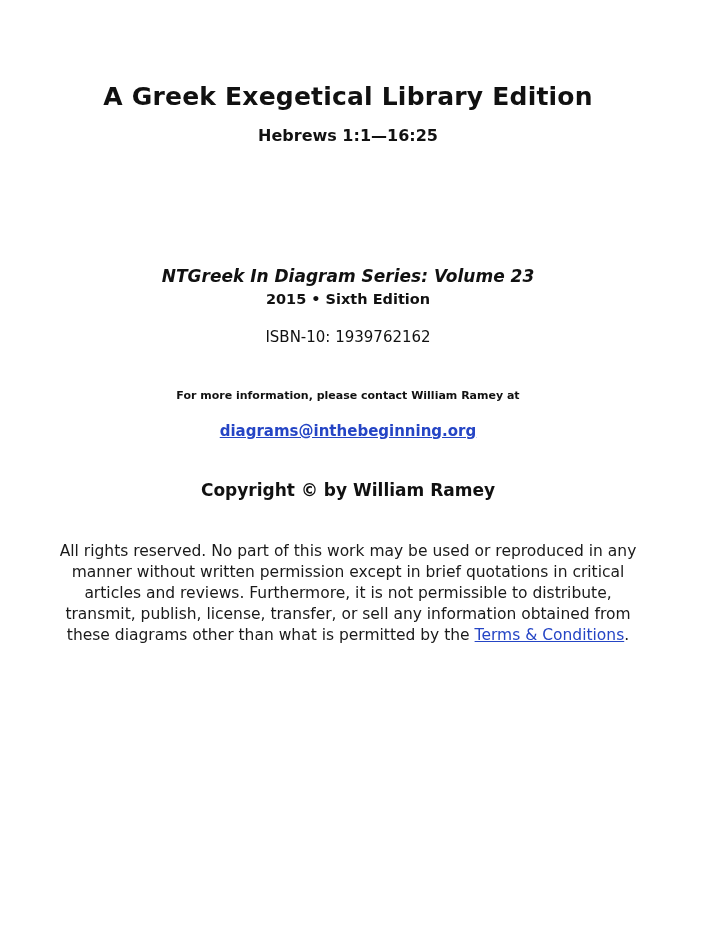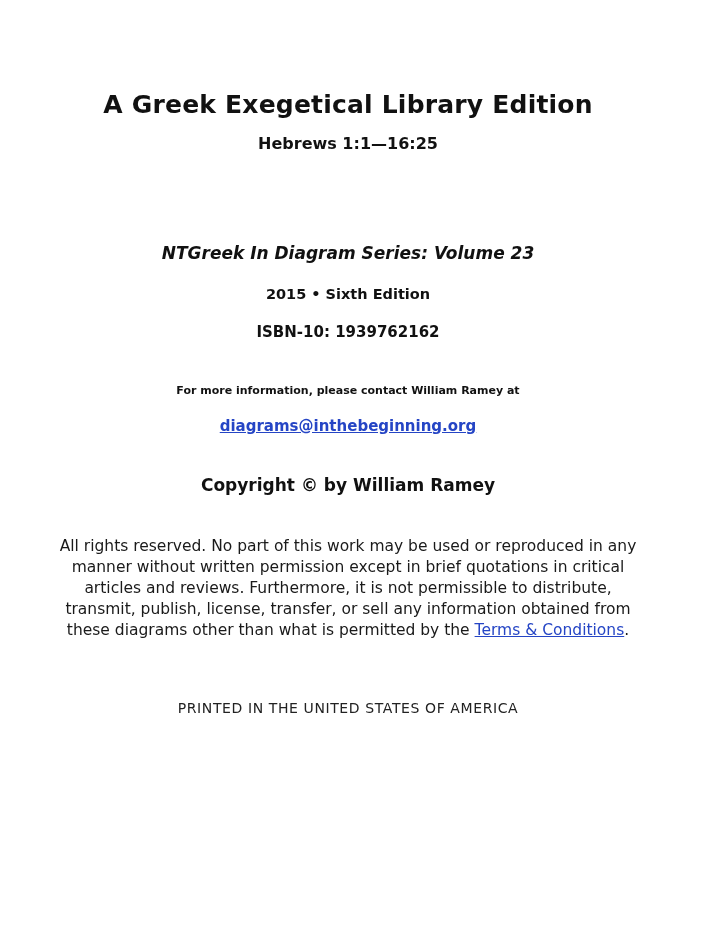--- a/index.html
+++ b/index.html
@@ -9,57 +9,57 @@
     height: 934px;
     background: #ffffff;
     box-sizing: border-box;
     padding-right: 22px; 
     text-align: center;
     font-family: "DejaVu Sans", "Liberation Sans", sans-serif;
     color: #111111;
     overflow: hidden;
   }
   .book-title {
-    margin: 8px;
+    margin: 0;
     padding-top: 82px;
     font-size: 25px;
     font-weight: 700;
     line-height: 1.2;
     letter-spacing: 0.2px;
   }
   .book-subtitle {
     margin-top: 48px;
     font-size: 21px;
     font-weight: 700;
     font-style: italic;
     line-height: 1.2;
   }
   .scripture-reference {
     margin-top: 14px;
     font-size: 16px;
     font-weight: 700;
     line-height: 1.25;
   }
   .series-title {
-    margin-top: 89px;
+    margin-top: 120px;
     font-size: 17px;
     font-weight: 700;
     font-style: italic;
     line-height: 1.25;
   }
   .edition-line {
-    margin-top: 21px;
+    margin-top: 3px;
     font-size: 14.5px;
     font-weight: 700;
     line-height: 1.3;
   }
   .isbn-line {
     margin-top: 19px;
     font-size: 15px;
-    font-weight: 700;
+    font-weight: 400;
     line-height: 1.3;
   }
   .contact-line {
     margin-top: 41px;
     font-size: 11px;
     font-weight: 700;
     line-height: 1.3;
   }
   .link-row { margin-top: 19px; font-size: 15px; font-weight: 700; line-height: 1.3; }
   .copyright-line {
@@ -113,15 +113,14 @@
 
   <div class="link-row">
     <a class="doc-link">diagrams@inthebeginning.org</a>
   </div>
 
   <div class="copyright-line">Copyright © by William Ramey</div>
 
 
   <div class="rights-paragraph"><span>All rights reserved.  No part of this work may be used or reproduced in any manner without written permission except in brief quotations in critical articles and reviews.  Furthermore, it is not permissible to distribute, transmit, publish, license, transfer, or sell any information obtained from these diagrams other than what is permitted by the </span><a class="doc-link">Terms &amp; Conditions</a><span>.</span></div>
 
-  <div class="printed-line">PRINTED IN THE UNITED STATES OF AMERICA</div>
 
 </div>
 
 </body></html>

